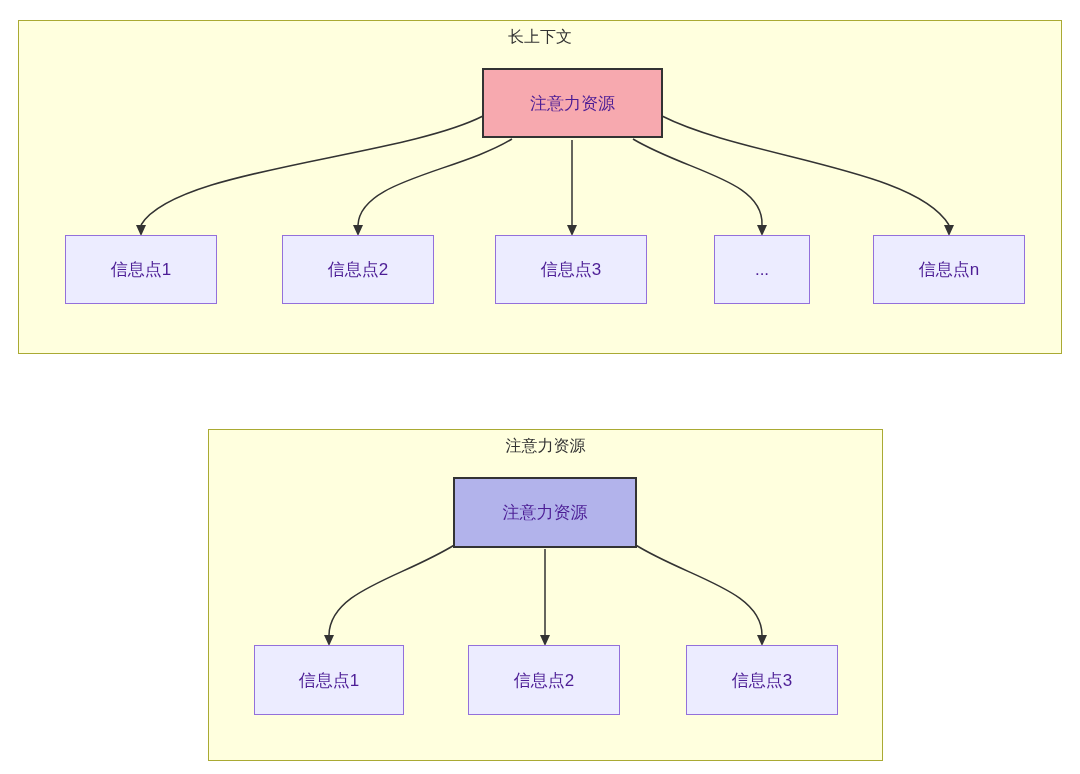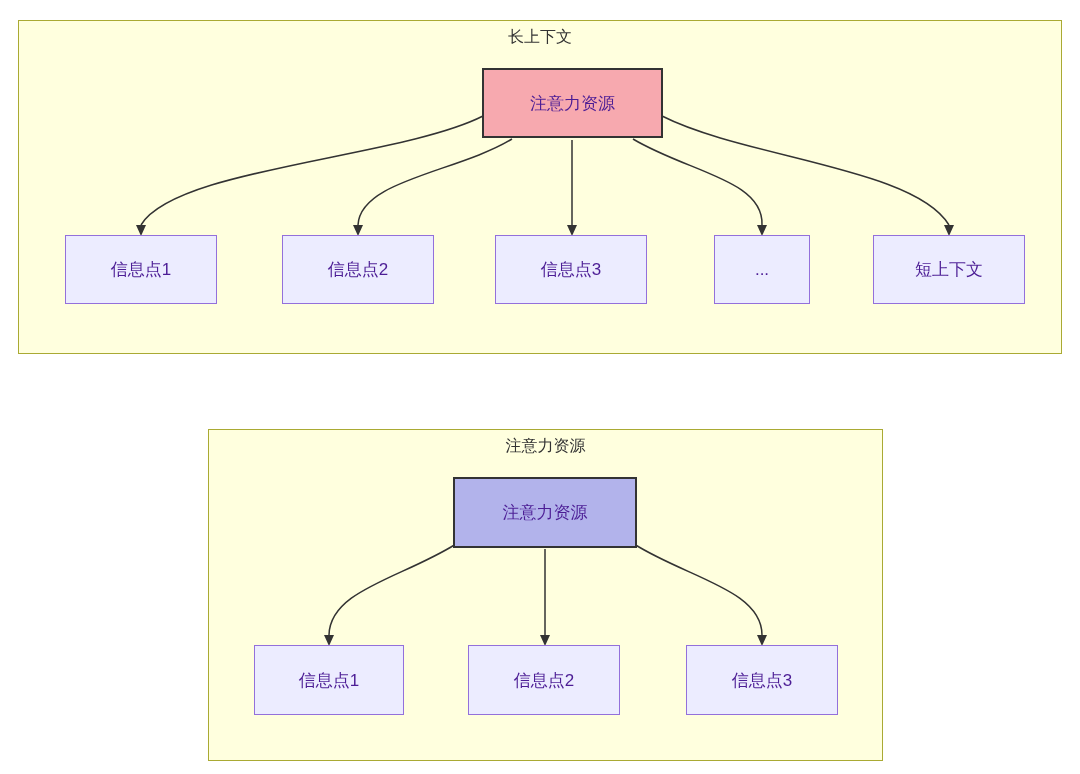--- a/index.html
+++ b/index.html
@@ -93,21 +93,21 @@
       <polygon points="757,635 767,635 762,646"></polygon>
     </g>
   </svg>
 
   <div class="node attention long" style="left:482px; top:68px; width:181px; height:70px;">注意力资源</div>
 
   <div class="node info" style="left:65px; top:235px; width:152px; height:69px;">信息点1</div>
   <div class="node info" style="left:282px; top:235px; width:152px; height:69px;">信息点2</div>
   <div class="node info" style="left:495px; top:235px; width:152px; height:69px;">信息点3</div>
   <div class="node info" style="left:714px; top:235px; width:96px; height:69px;">...</div>
-  <div class="node info" style="left:873px; top:235px; width:152px; height:69px;">短上下文</div>
+  <div class="node info" style="left:873px; top:235px; width:152px; height:69px;">信息点n</div>
 
   <div class="node attention short" style="left:453px; top:477px; width:184px; height:71px;">注意力资源</div>
 
   <div class="node info" style="left:254px; top:645px; width:150px; height:70px;">信息点1</div>
   <div class="node info" style="left:468px; top:645px; width:152px; height:70px;">信息点2</div>
   <div class="node info" style="left:686px; top:645px; width:152px; height:70px;">信息点3</div>
 
 </div>
 
 </body></html>

